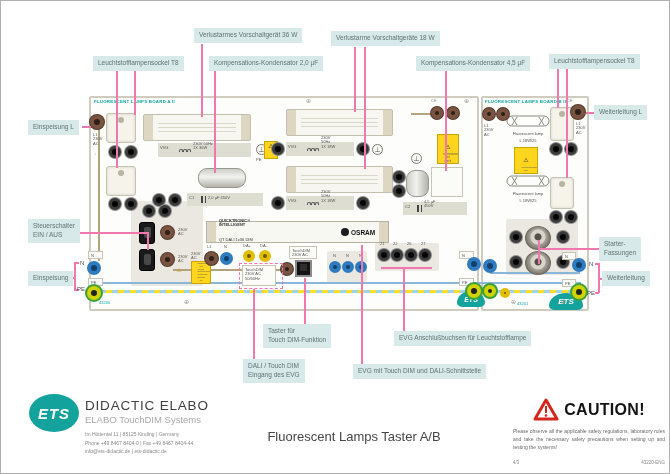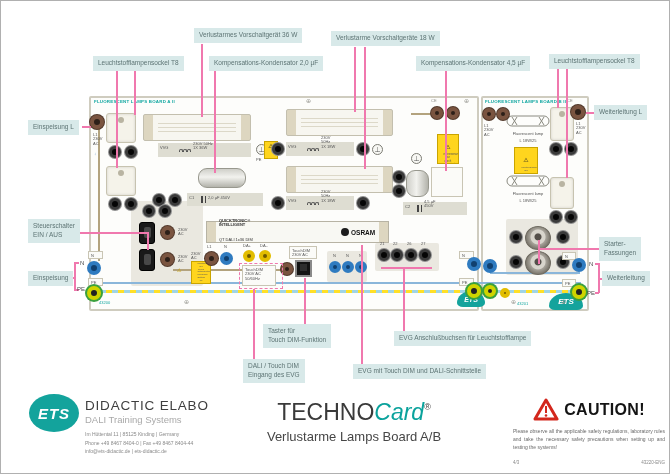--- a/index.html
+++ b/index.html
@@ -407,27 +407,26 @@
       <span class="t4" style="left:2px;top:1px">N</span>
     </div>
   <div class="jack bluej j14" style="left:571px;top:257px"></div>
   <div class="mini" style="left:561px;top:278px;width:14px;height:8px">
       <span class="t4" style="left:2px;top:1px">PE</span>
     </div>
   <div class="jack pej j14" style="left:571px;top:284px"></div>
 
   <div class="logo" style="left:28px;top:393px">ETS</div>
   <div class="company" style="left:84px;top:397px">DIDACTIC ELABO</div>
-  <div class="division" style="left:84px;top:413px">DALI Training Systems</div>
+  <div class="division" style="left:84px;top:413px">ELABO TouchDIM Systems</div>
   <div class="addr" style="left:84px;top:429px">Im Hüttental 11 | 85125 Kinding | Germany
 Phone +49 8467 8404-0 | Fax +49 8467 8404-44
 info@ets-didactic.de | ets-didactic.de</div>
 
-  <div class="brand"><span>TECHNO</span><span class="card">Card</span><span class="reg">®</span></div>
-  <div class="subtitle">Verlustarme Lamps Board A/B</div>
+  <div class="subtitle">Fluorescent Lamps Taster A/B</div>
 
   <div class="caution">
     <div class="caut-head">
       <svg width="26" height="23" viewBox="0 0 26 23">
         <path d="M13 2 L24 21 H2 Z" fill="#fff" stroke="#d3271d" stroke-width="3" stroke-linejoin="round"></path>
         <rect x="12" y="8" width="2" height="7" fill="#d3271d"></rect>
         <circle cx="13" cy="17.5" r="1.3" fill="#d3271d"></circle>
       </svg>
       <span class="caut-title">CAUTION!</span>
     </div>

